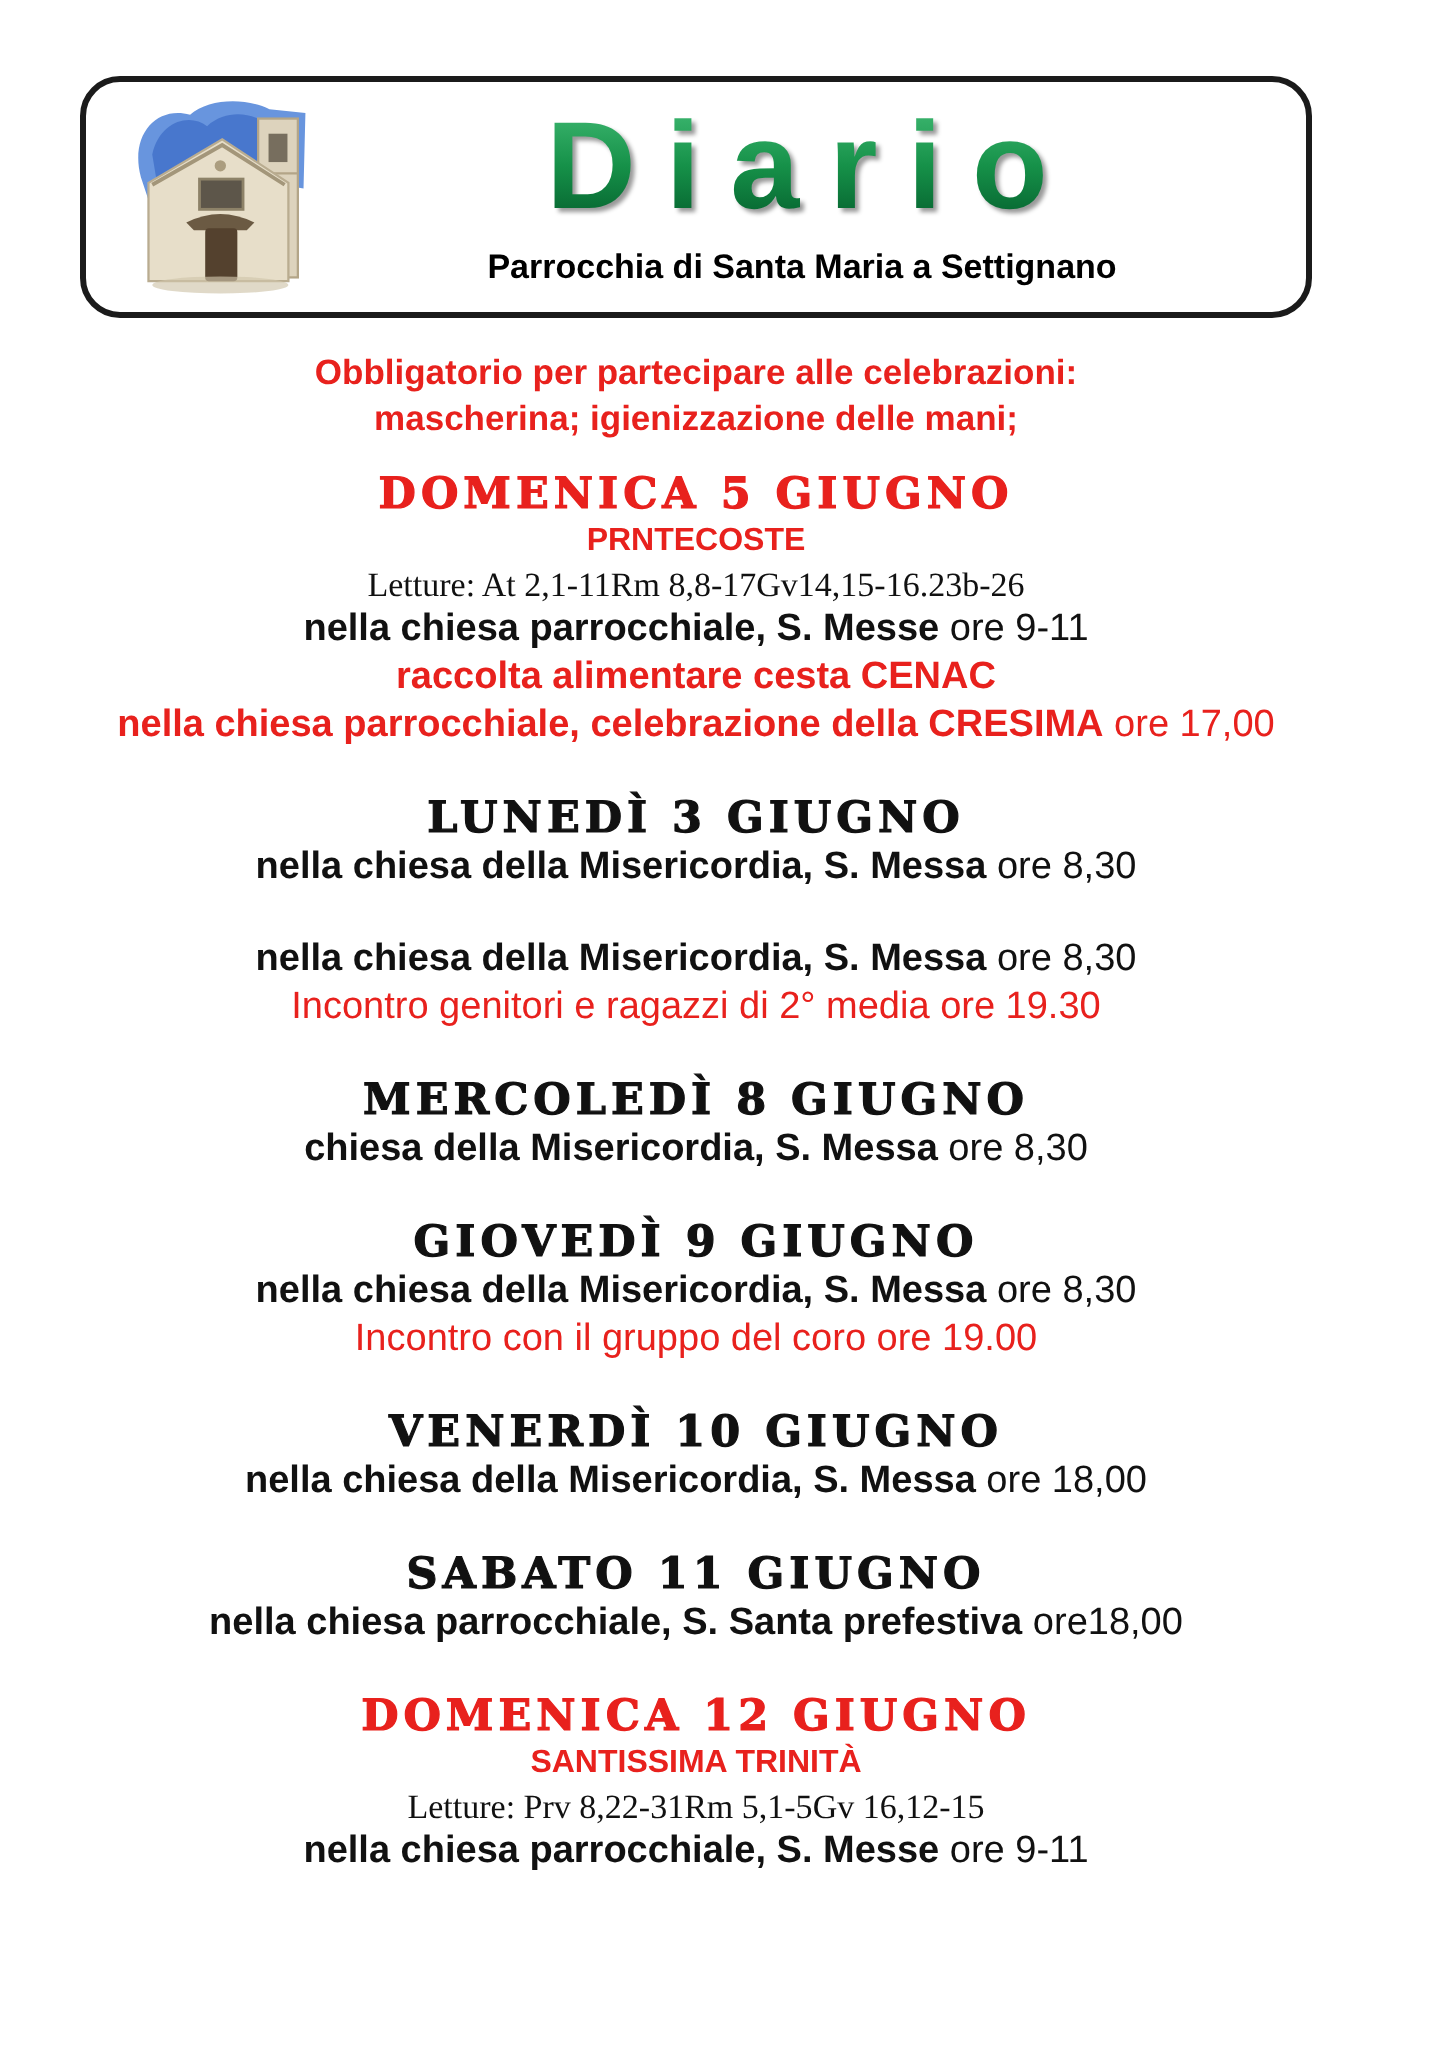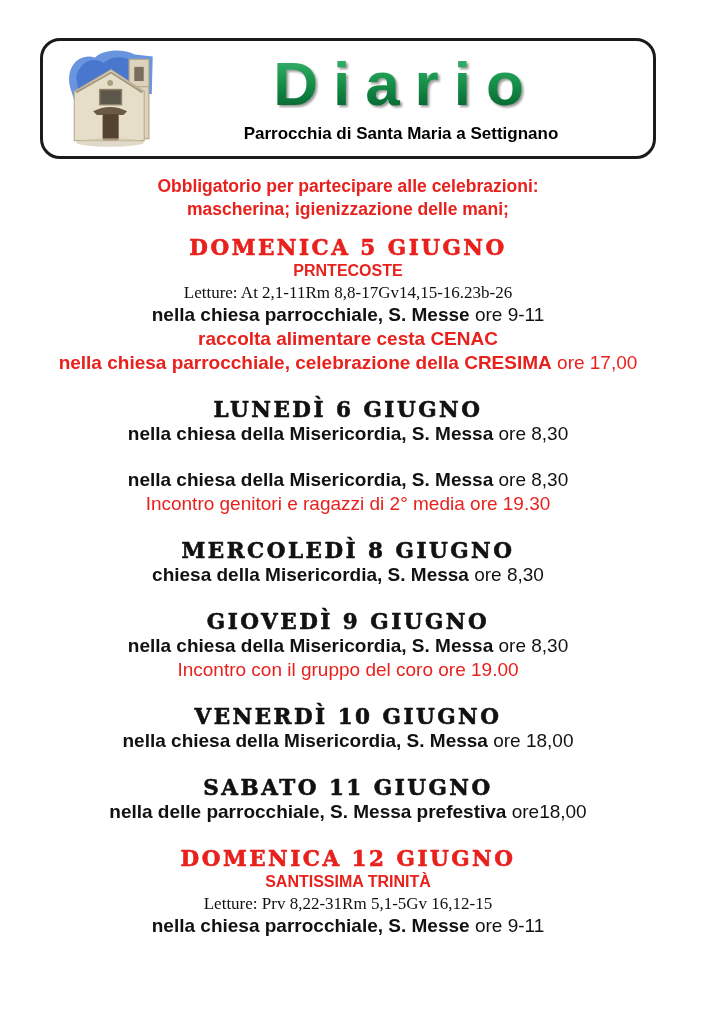--- a/index.html
+++ b/index.html
@@ -115,21 +115,21 @@
         <div class="readings">
           <span>Letture: At 2,1-11</span>
           <span>Rm 8,8-17</span>
           <span>Gv14,15-16.23b-26</span>
         </div>
         <div class="event"><span class="b" style="color: rgb(17, 17, 17);">nella chiesa parrocchiale, S. Messe</span><span style="color: rgb(17, 17, 17);"> ore 9-11</span></div>
         <div class="event"><span class="b" style="color: rgb(232, 33, 29);">raccolta alimentare cesta CENAC</span></div>
         <div class="event"><span class="b" style="color: rgb(232, 33, 29);">nella chiesa parrocchiale, celebrazione della CRESIMA</span><span style="color: rgb(232, 33, 29);"> ore 17,00</span></div>
       </section>
       <section class="day">
-        <h2 class="day-title" style="color: rgb(17, 17, 17);">LUNEDÌ 6 GIUGNO</h2>
+        <h2 class="day-title" style="color: rgb(17, 17, 17);">LUNEDÌ 3 GIUGNO</h2>
         <div class="event"><span class="b" style="color: rgb(17, 17, 17);">nella chiesa della Misericordia, S. Messa</span><span style="color: rgb(17, 17, 17);"> ore 8,30</span></div>
       </section>
       <section class="day">
         <div class="event"><span class="b" style="color: rgb(17, 17, 17);">nella chiesa della Misericordia, S. Messa</span><span style="color: rgb(17, 17, 17);"> ore 8,30</span></div>
         <div class="event"><span style="color: rgb(232, 33, 29);">Incontro genitori e ragazzi di 2° media ore 19.30</span></div>
       </section>
       <section class="day">
         <h2 class="day-title" style="color: rgb(17, 17, 17);">MERCOLEDÌ 8 GIUGNO</h2>
         <div class="event"><span class="b" style="color: rgb(17, 17, 17);">chiesa della Misericordia, S. Messa</span><span style="color: rgb(17, 17, 17);"> ore 8,30</span></div>
       </section>
@@ -137,21 +137,21 @@
         <h2 class="day-title" style="color: rgb(17, 17, 17);">GIOVEDÌ 9 GIUGNO</h2>
         <div class="event"><span class="b" style="color: rgb(17, 17, 17);">nella chiesa della Misericordia, S. Messa</span><span style="color: rgb(17, 17, 17);"> ore 8,30</span></div>
         <div class="event"><span style="color: rgb(232, 33, 29);">Incontro con il gruppo del coro ore 19.00</span></div>
       </section>
       <section class="day">
         <h2 class="day-title" style="color: rgb(17, 17, 17);">VENERDÌ 10 GIUGNO</h2>
         <div class="event"><span class="b" style="color: rgb(17, 17, 17);">nella chiesa della Misericordia, S. Messa</span><span style="color: rgb(17, 17, 17);"> ore 18,00</span></div>
       </section>
       <section class="day">
         <h2 class="day-title" style="color: rgb(17, 17, 17);">SABATO 11 GIUGNO</h2>
-        <div class="event"><span class="b" style="color: rgb(17, 17, 17);">nella delle parrocchiale, S. Messa prefestiva</span><span style="color: rgb(17, 17, 17);"> ore18,00</span></div>
+        <div class="event"><span class="b" style="color: rgb(17, 17, 17);">nella chiesa parrocchiale, S. Santa prefestiva</span><span style="color: rgb(17, 17, 17);"> ore18,00</span></div>
       </section>
       <section class="day">
         <h2 class="day-title" style="color: rgb(232, 33, 29);">DOMENICA 12 GIUGNO</h2>
         <div class="feast" style="color: rgb(232, 33, 29);">SANTISSIMA TRINITÀ</div>
         <div class="readings">
           <span>Letture: Prv 8,22-31</span>
           <span>Rm 5,1-5</span>
           <span>Gv 16,12-15</span>
         </div>
         <div class="event"><span class="b" style="color: rgb(17, 17, 17);">nella chiesa parrocchiale, S. Messe</span><span style="color: rgb(17, 17, 17);"> ore 9-11</span></div>

